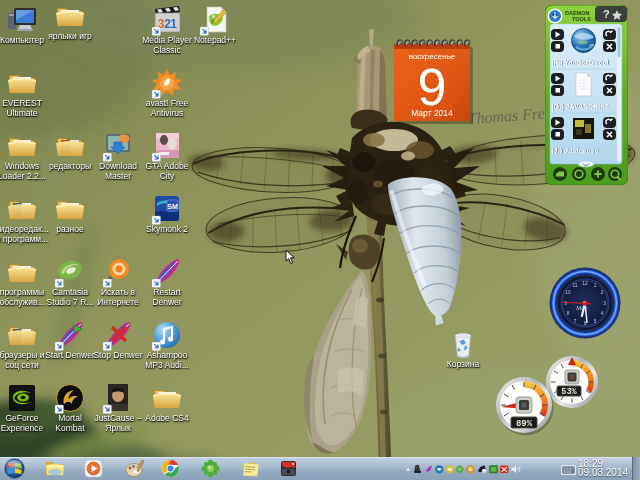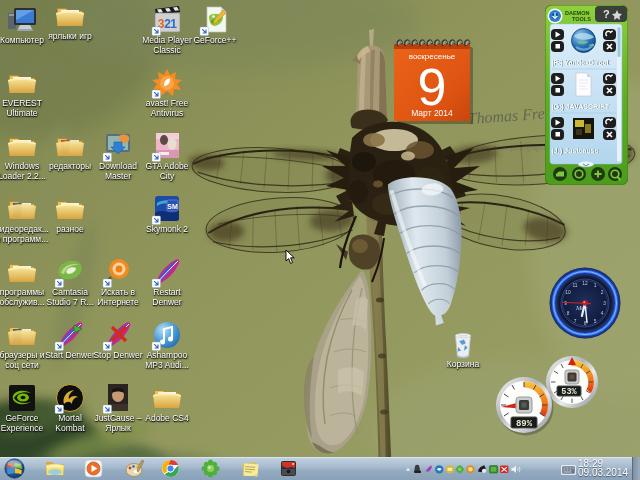--- a/index.html
+++ b/index.html
@@ -339,21 +339,21 @@
         <use href="#mpc"></use>
         <use href="#sc"></use>
       </svg>
       <div class="lb">Media Player Classic</div>
     </div>
 <div class="di" style="left:188px;top:4px">
       <svg class="ic" width="32" height="32">
         <use href="#npp"></use>
         <use href="#sc"></use>
       </svg>
-      <div class="lb">GeForce++</div>
+      <div class="lb">Notepad++</div>
     </div>
 <div class="di" style="left:-5px;top:67px">
       <svg class="ic" width="32" height="32">
         <use href="#fold"></use>
       </svg>
       <div class="lb">EVEREST Ultimate</div>
     </div>
 <div class="di" style="left:140px;top:67px">
       <svg class="ic" width="32" height="32">
         <use href="#avast"></use>

